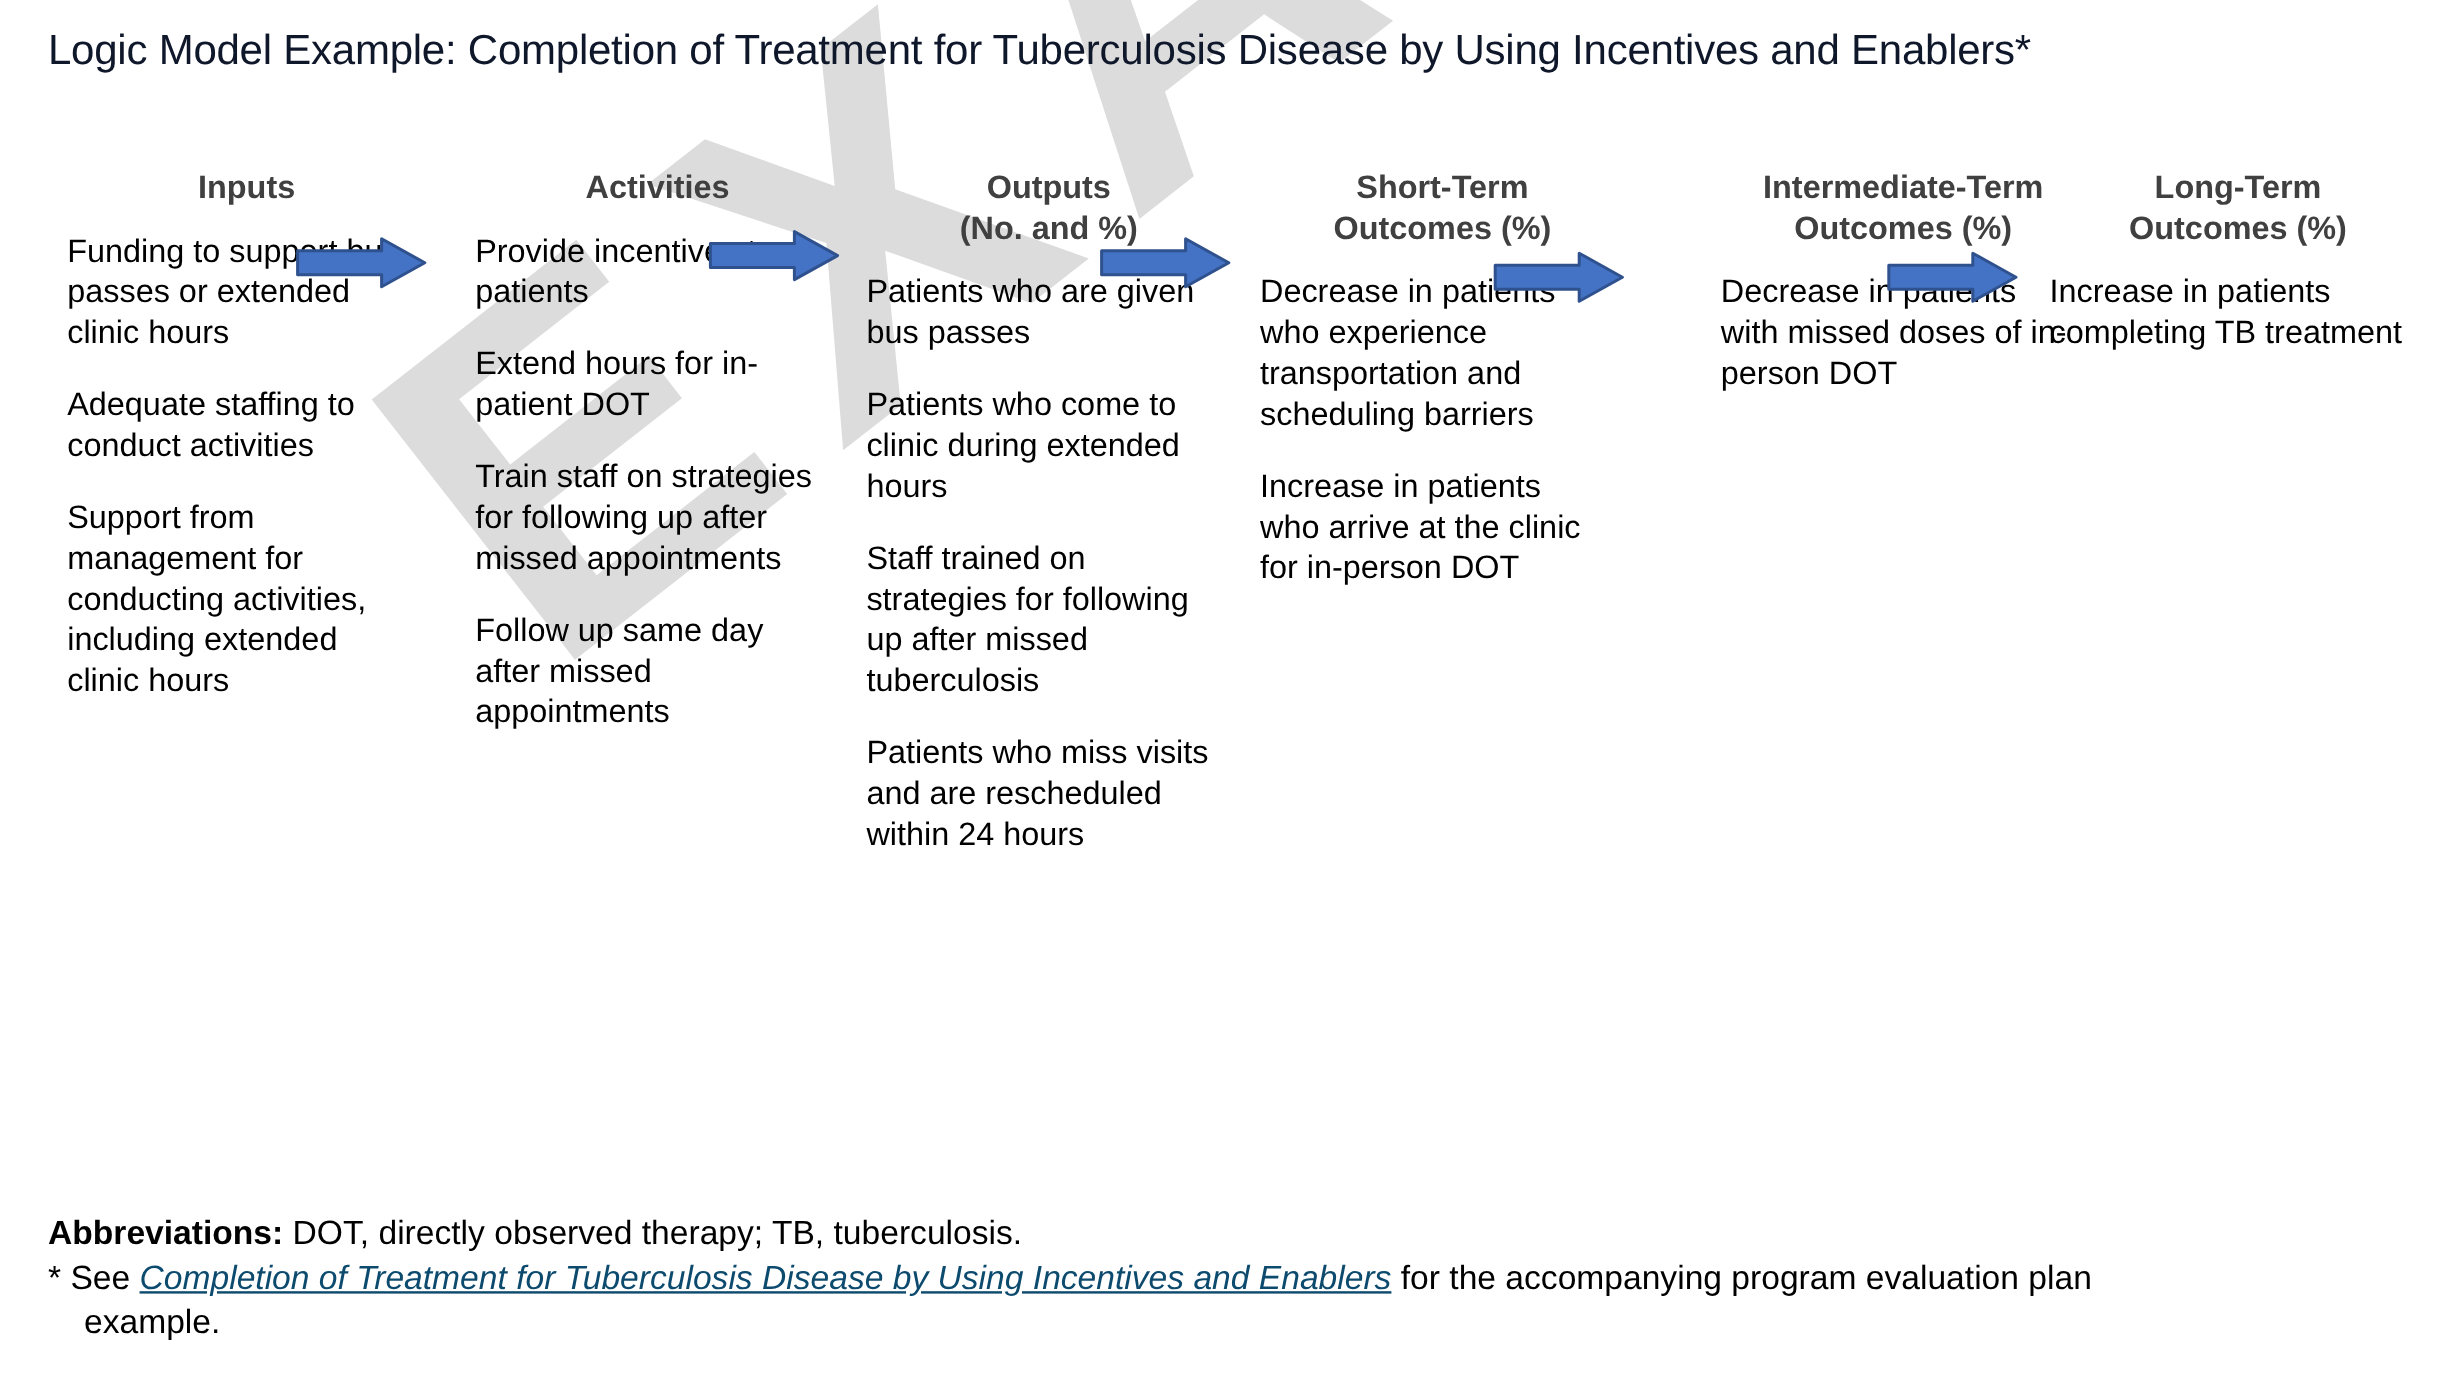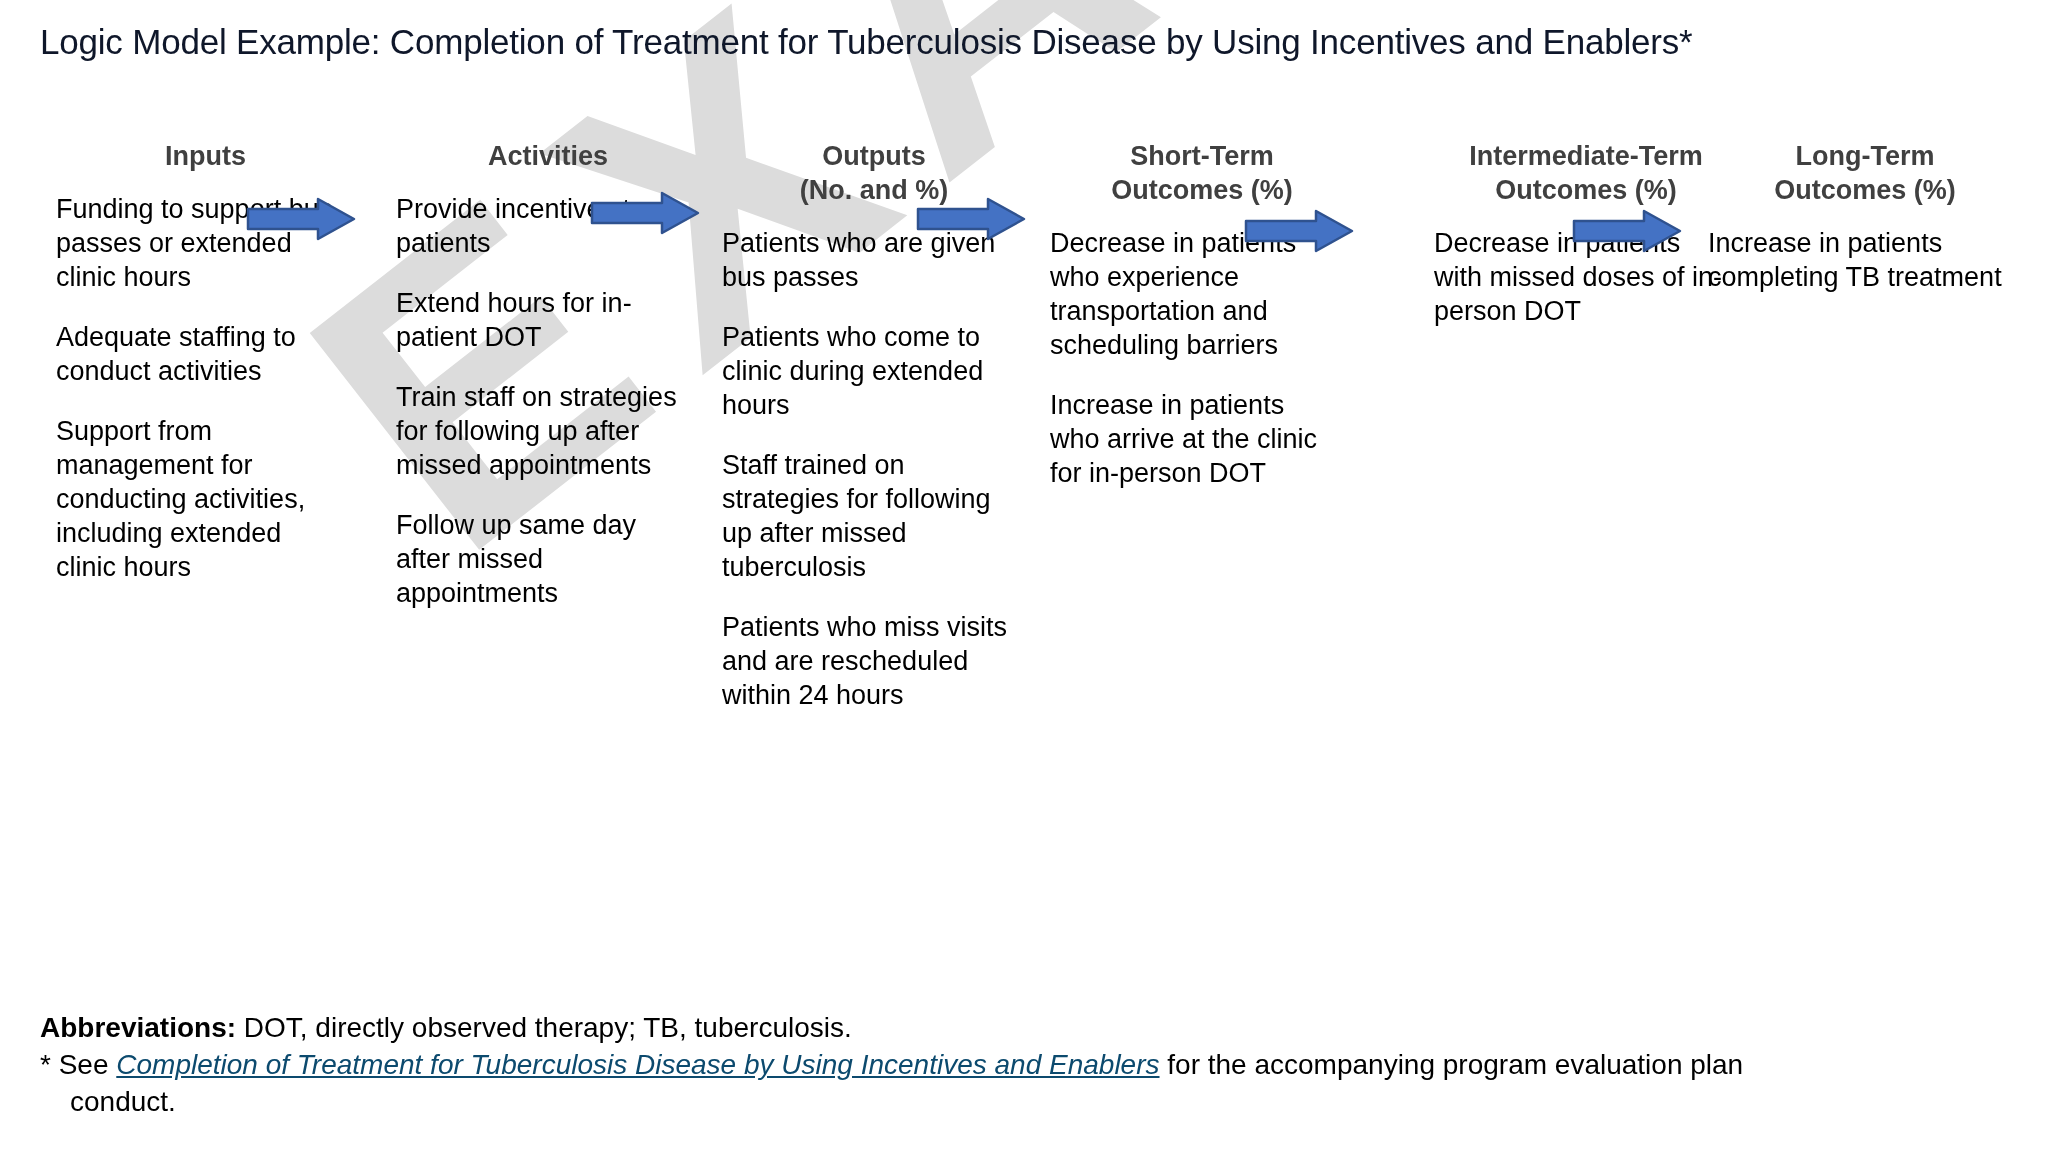--- a/index.html
+++ b/index.html
@@ -220,17 +220,17 @@
     <svg class="arrow" id="arrow-4" viewBox="0 0 110 46">
       <polygon points="2,13 72,13 72,3 108,23 72,43 72,33 2,33" fill="#4472C4" stroke="#2F528F" stroke-width="2.5" stroke-linejoin="round"></polygon>
     </svg>
     <svg class="arrow" id="arrow-5" viewBox="0 0 110 46">
       <polygon points="2,13 72,13 72,3 108,23 72,43 72,33 2,33" fill="#4472C4" stroke="#2F528F" stroke-width="2.5" stroke-linejoin="round"></polygon>
     </svg>
 
     <div id="footnotes">
       <div class="foot-line"><span class="foot-bold">Abbreviations:</span><span> DOT, directly observed therapy; TB, tuberculosis.</span></div>
       <div class="foot-line"><span>* See </span><a class="foot-link" href="#">Completion of Treatment for Tuberculosis Disease by Using Incentives and Enablers</a><span> for the accompanying program evaluation plan</span></div>
-      <div class="foot-line foot-indent">conduct.</div>
+      <div class="foot-line foot-indent">example.</div>
     </div>
 
   </div>
 </div>
 
 </body></html>

